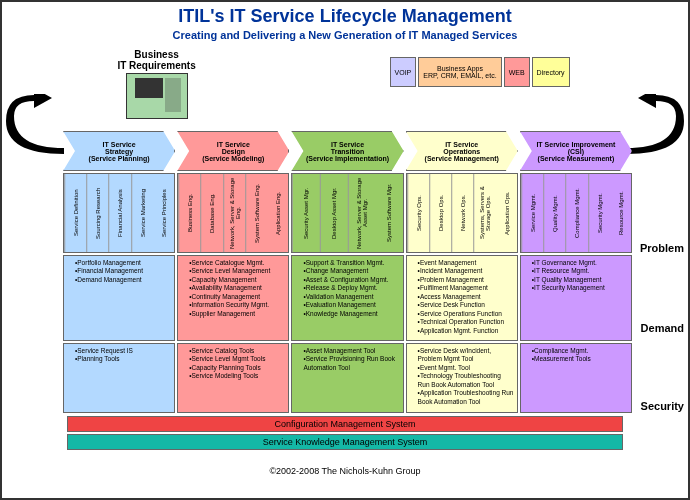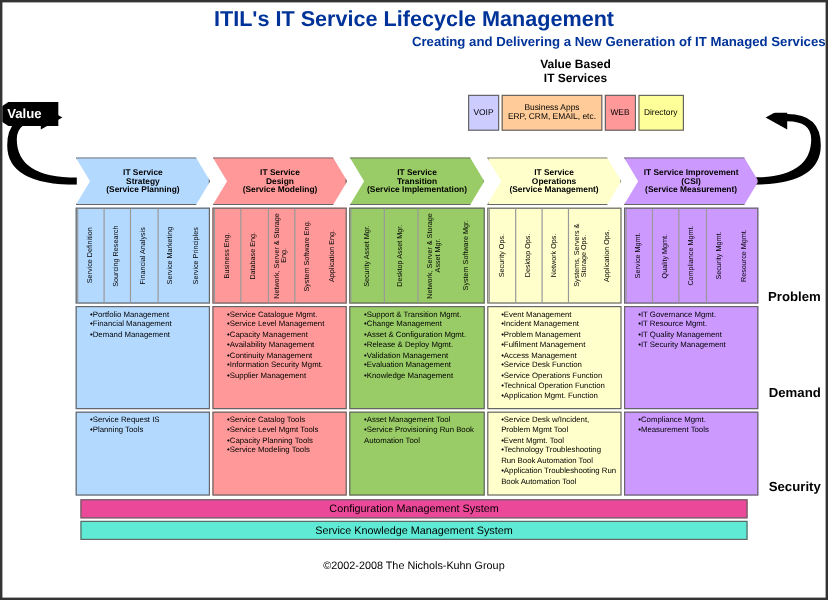--- a/index.html
+++ b/index.html
@@ -1,17 +1,17 @@
 <!DOCTYPE html>
 <html><head>
 <meta charset="utf-8">
 <style>
 body{margin:0;font-family:Arial,sans-serif;font-size:8px;width:690px;height:500px;border:2px solid #333;box-sizing:border-box;background:#fff;position:relative;overflow:hidden}
 .title{text-align:center;color:#003399;font-size:18px;font-weight:bold;margin:4px 0 0 0}
-.subtitle{text-align:right;color:#003399;font-size:11px;font-weight:bold;margin:2px 0 8px 0}
+.subtitle{text-align:center;color:#003399;font-size:11px;font-weight:bold;margin:2px 0 8px 0}
 .top-row{display:flex;position:relative;height:82px;padding:0 20px}
 .top-section{flex:1;text-align:center;position:relative}
 .top-label{font-size:10px;font-weight:bold;color:#000}
 .value-arrow{background:#000;color:#fff;font-weight:bold;font-size:11px;padding:4px 14px;display:inline-block;position:absolute;top:36px;left:-30px;clip-path:polygon(15px 0,100% 0,100% 100%,15px 100%,0 50%)}
 .curve-arrow{position:absolute;width:70px;height:60px}
 .curve-left{left:2px;top:92px}
 .curve-right{right:2px;top:92px}
 .vs-boxes{display:flex;gap:2px;justify-content:center;margin-top:8px}
 .vs-box{border:1px solid #666;padding:2px 4px;font-size:7px;text-align:center;min-height:24px;display:flex;flex-direction:column;justify-content:center}
 .vs-voip{background:#ccccff}
@@ -32,43 +32,43 @@
 .vbar{flex:1;writing-mode:vertical-rl;transform:rotate(180deg);text-align:center;font-size:6px;border-right:1px solid #999;display:flex;align-items:center;justify-content:center;padding:2px 0}
 .vbar:last-child{border-right:none}
 .proc-box,.prod-box{border:1px solid #666;margin-top:2px;padding:3px;font-size:6.5px;line-height:1.3}
 .proc-box{height:78px}.prod-box{height:62px}
 .proc-box ul,.prod-box ul{margin:0;padding-left:8px;list-style:none}
 .proc-box li::before,.prod-box li::before{content:"•"}
 .side-label{position:absolute;right:4px;font-size:11px;font-weight:bold;color:#000}
 .sl-people{top:240px}.sl-process{top:320px}.sl-product{top:398px}
 .bottom-bars{margin:3px 65px 0 65px}
 .bar{border:1px solid #666;text-align:center;font-size:9px;padding:2px;margin-bottom:2px}
-.bar1{background:#ec4899}.bar2{background:#5eead4}
+.bar1{background:#ef4444}.bar2{background:#14b8a6}
 .footer{text-align:center;font-size:9px;margin-top:16px}
 </style>
 </head>
 <body>
 
 <div class="title">ITIL's IT Service Lifecycle Management</div>
 <div class="subtitle">Creating and Delivering a New Generation of IT Managed Services</div>
 
 <svg class="curve-arrow curve-left" viewBox="0 0 70 60">
     <path d="M60 8 Q10 8 10 40 Q10 55 30 55 L30 48 L48 58 L30 68 L30 61 Q2 61 2 35 Q2 2 60 2 Z" fill="#000" transform="scale(1,-1) translate(0,-62)"></path>
   </svg>
 <svg class="curve-arrow curve-right" viewBox="0 0 70 60">
     <path d="M10 8 Q60 8 60 40 Q60 55 40 55 L40 48 L22 58 L40 68 L40 61 Q68 61 68 35 Q68 2 10 2 Z" fill="#000" transform="scale(1,-1) translate(0,-62)"></path>
   </svg>
 
 <div class="top-row">
- <div class="top-section" style="position:relative">
-  <div class="value-arrow">Value</div>
+ <div class="top-section">
+  <div class="top-label" style="white-space:pre-line">Business
+IT Requirements</div>
+  <span class="computer-icon"></span>
  </div>
  <div class="top-section" style="flex:1.4">
-  <div class="top-label" style="white-space:pre-line">Value Based
-IT Services</div>
   <div class="vs-boxes">
    <div class="vs-box vs-voip">VOIP</div>
    <div class="vs-box vs-apps" style="white-space:pre-line">Business Apps
 ERP, CRM, EMAIL, etc.</div>
    <div class="vs-box vs-web">WEB</div>
    <div class="vs-box vs-dir">Directory</div>
   </div>
  </div>
 </div>
 

